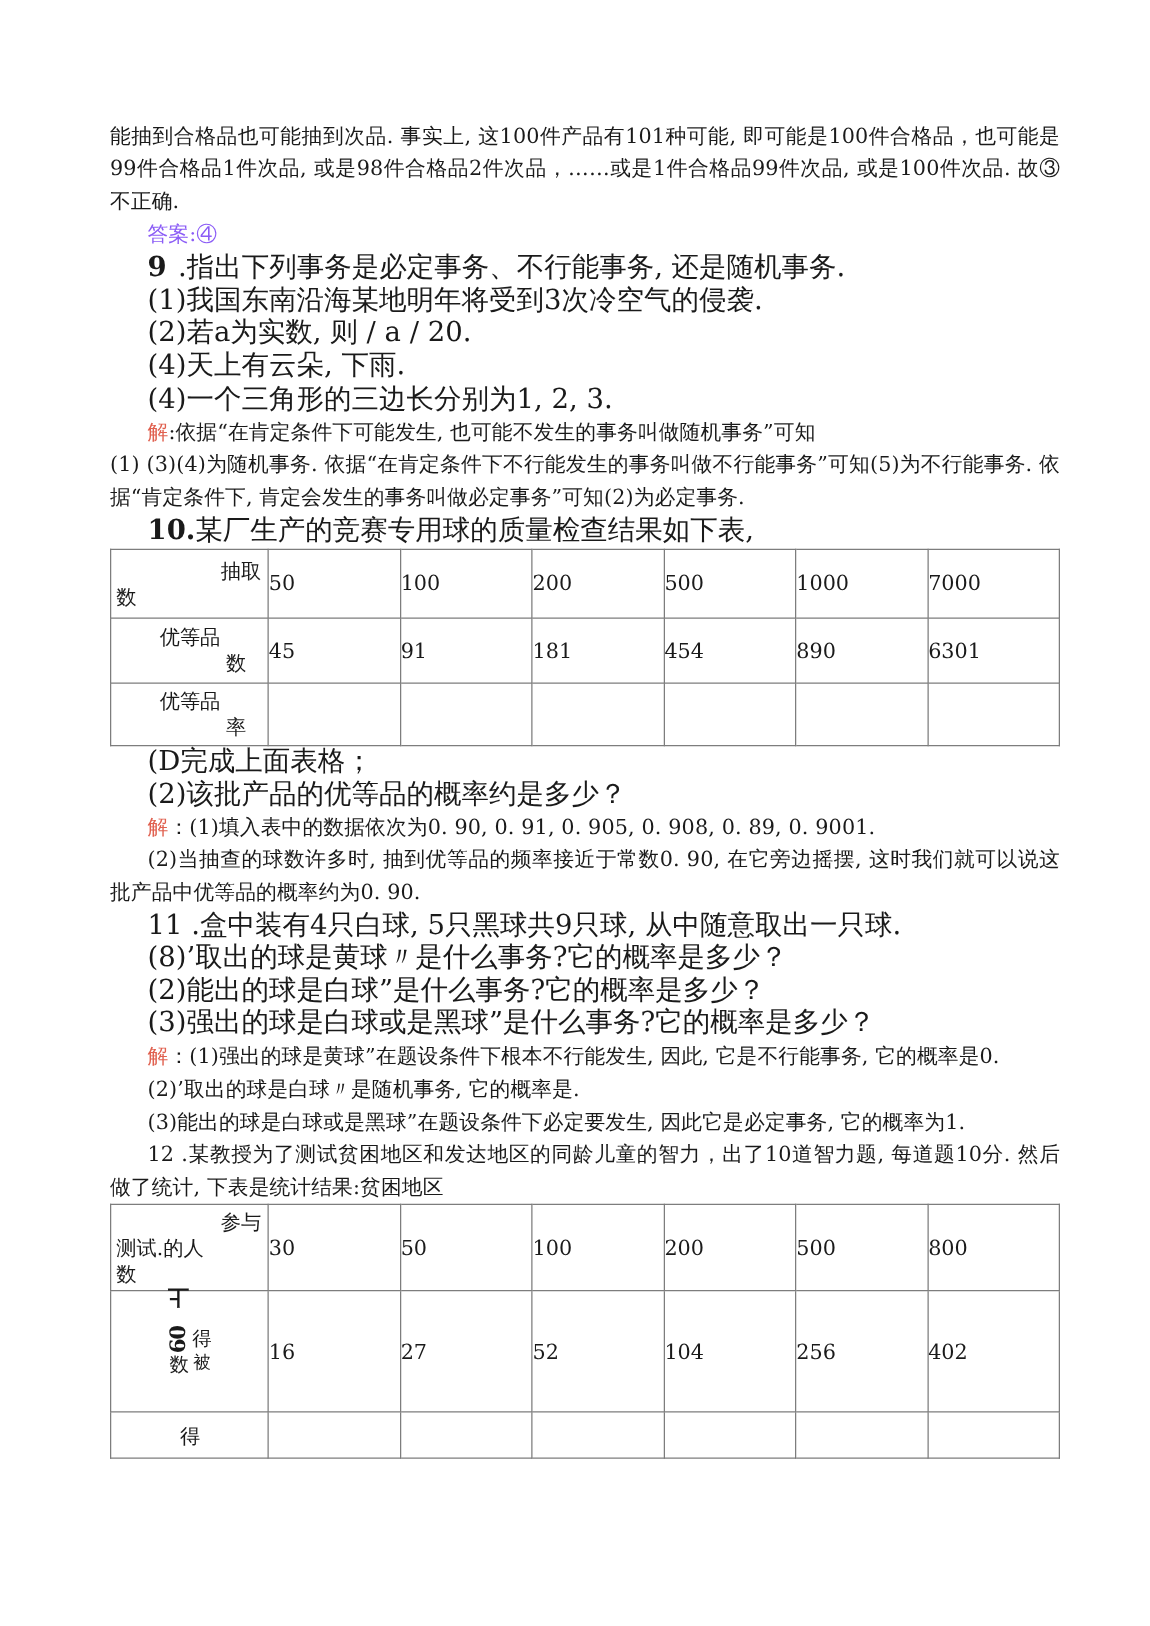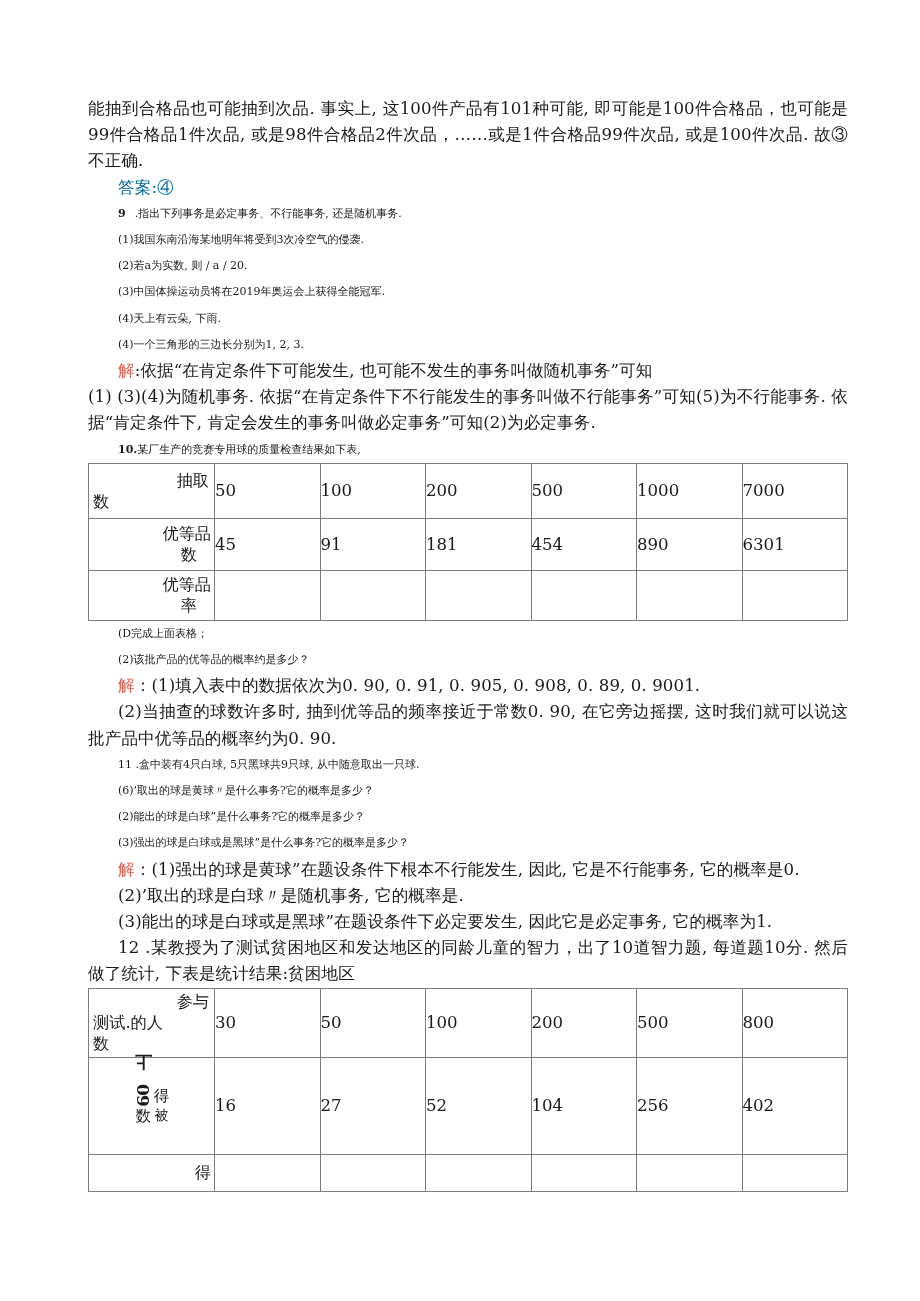--- a/index.html
+++ b/index.html
@@ -40,38 +40,38 @@
     margin: 0;
     letter-spacing: 0.1px;
   }
   .para.flush {
     text-indent: 0;
   }
   .indent1 {
     text-indent: 30px;
   }
   .line {
-    font-size: 11px;
+    font-size: 22px;
     line-height: 26.2px;
     margin: 0;
     white-space: nowrap;
   }
   .qnum {
     font-weight: bold;
   }
   .gap {
     display: inline-block;
     width: 9px;
   }
   .jie {
     color: #e0604f;
     font-weight: normal;
   }
   .ans-red {
-    color: #0369a1;
+    color: #8b5cf6;
   }
 
   
   table.grid {
     border-collapse: collapse;
     width: 760px;
     table-layout: fixed;
     margin: 0;
   }
   table.grid td {
@@ -85,21 +85,21 @@
   table.grid td.rowhead {
     text-align: left;
     font-size: 16.2px;
     line-height: 21px;
     padding: 2px 3px 2px 4px;
     position: relative;
     margin-left: 34px;
   }
   .rh-l1 { display: block; text-align: right; padding-right: 2px; }
   .rh-l2 { display: block; text-align: left; }
-  .rh-c  { display: block; text-align: right; }
+  .rh-c  { display: block; text-align: center; }
   .rh-r  { display: block; text-align: right; padding-right: 14px; }
 
   .t1-rowA td { height: 50px; }
   .t1-rowB td { height: 47px; }
   .t1-rowC td { height: 45px; }
 
   .t2-rowA td { height: 64px; }
   .t2-rowB td { height: 92px; }
   .t2-rowC td { height: 32px; }
 
@@ -143,21 +143,20 @@
 
 <div class="page">
   <div class="body-col">
 
     <p class="para flush">能抽到合格品也可能抽到次品. 事实上, 这100件产品有101种可能, 即可能是100件合格品，也可能是99件合格品1件次品, 或是98件合格品2件次品，……或是1件合格品99件次品, 或是100件次品. 故③不正确.</p>
     <p class="para indent1 ans-red">答案:④</p>
 
     <p class="line indent1"><span class="qnum">9</span><span class="gap"></span><span>.指出下列事务是必定事务、不行能事务, 还是随机事务.</span></p>
     <p class="line indent1">(1)我国东南沿海某地明年将受到3次冷空气的侵袭.</p>
     <p class="line indent1">(2)若a为实数, 则 / a / 20.</p>
-    <p class="line indent1">(3)中国体操运动员将在2019年奥运会上获得全能冠军.</p>
     <p class="line indent1">(4)天上有云朵, 下雨.</p>
     <p class="line indent1">(4)一个三角形的三边长分别为1, 2, 3.</p>
     <p class="para indent1"><span class="jie">解</span><span>:依据“在肯定条件下可能发生, 也可能不发生的事务叫做随机事务”可知</span></p>
     <p class="para flush">(1)   (3)(4)为随机事务. 依据“在肯定条件下不行能发生的事务叫做不行能事务”可知(5)为不行能事务. 依据“肯定条件下, 肯定会发生的事务叫做必定事务”可知(2)为必定事务.</p>
 
     <p class="line indent1"><span class="qnum">10.</span><span>某厂生产的竞赛专用球的质量检查结果如下表,</span></p>
 
     <div class="tbl-wrap">
       <table class="grid">
         <tbody>
@@ -200,21 +199,21 @@
       </tbody>
         </table>
     </div>
 
     <p class="line indent1">(D完成上面表格；</p>
     <p class="line indent1">(2)该批产品的优等品的概率约是多少？</p>
     <p class="para indent1"><span class="jie">解</span><span>：(1)填入表中的数据依次为0. 90, 0. 91, 0. 905, 0. 908, 0. 89, 0. 9001.</span></p>
     <p class="para indent1">(2)当抽查的球数许多时, 抽到优等品的频率接近于常数0. 90, 在它旁边摇摆, 这时我们就可以说这批产品中优等品的概率约为0. 90.</p>
 
     <p class="line indent1"><span>11</span><span> .盒中装有4只白球, 5只黑球共9只球, 从中随意取出一只球.</span></p>
-    <p class="line indent1">(6)’取出的球是黄球〃是什么事务?它的概率是多少？</p>
+    <p class="line indent1">(8)’取出的球是黄球〃是什么事务?它的概率是多少？</p>
     <p class="line indent1">(2)能出的球是白球”是什么事务?它的概率是多少？</p>
     <p class="line indent1">(3)强出的球是白球或是黑球”是什么事务?它的概率是多少？</p>
     <p class="para indent1"><span class="jie">解</span><span>：(1)强出的球是黄球”在题设条件下根本不行能发生, 因此, 它是不行能事务, 它的概率是0.</span></p>
     <p class="para indent1">(2)’取出的球是白球〃是随机事务, 它的概率是.</p>
     <p class="para indent1">(3)能出的球是白球或是黑球”在题设条件下必定要发生, 因此它是必定事务, 它的概率为1.</p>
 
     <p class="para indent1"><span>12</span><span> .某教授为了测试贫困地区和发达地区的同龄儿童的智力，出了10道智力题, 每道题10分. 然后做了统计, 下表是统计结果:贫困地区</span></p>
 
     <div class="tbl-wrap">
       <table class="grid">

